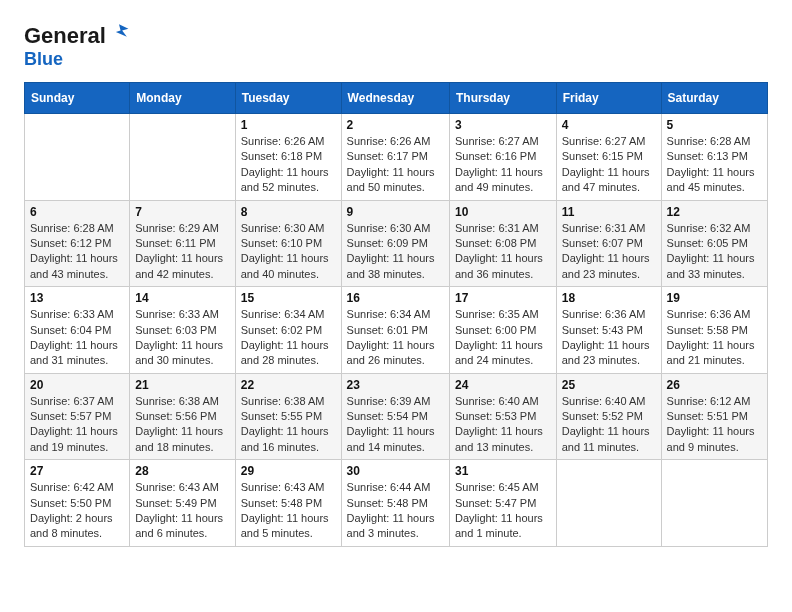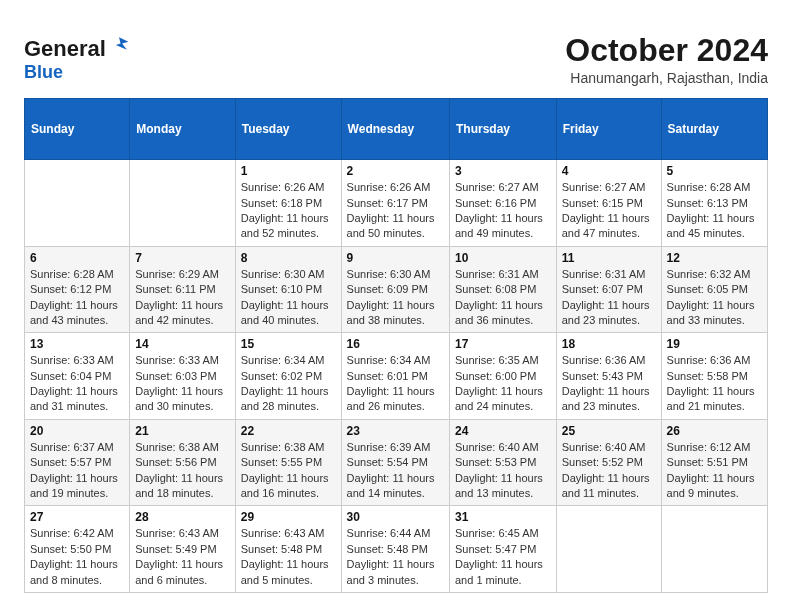--- a/index.html
+++ b/index.html
@@ -12,23 +12,22 @@
     }
     .page {
       width: 792px;
       min-height: 612px;
       padding: 20px 24px 16px 24px;
       background: #fff;
     }
     .header {
       display: flex;
       justify-content: space-between;
-      align-items: flex-start;
+      align-items: flex-end;
       margin-bottom: 12px;
-      margin-top: 13px;
     }
     .logo {
       display: flex;
       align-items: flex-start;
     }
     .logo-icon {
       width: 22px;
       height: 22px;
       margin-left: 2px;
       margin-top: 1px;
@@ -49,21 +48,21 @@
     }
     .calendar {
       width: 100%;
       border-collapse: collapse;
       font-size: 10.5px;
     }
     .calendar th {
       background: #1565c0;
       color: #fff;
       text-align: left;
-      padding: 23px 6px;
+      padding: 8px 6px;
       font-size: 12px;
       font-weight: bold;
       border: 1px solid #1055a0;
     }
     .calendar td {
       border: 1px solid #ccc;
       vertical-align: top;
       padding: 4px 5px;
       width: 113px;
       min-height: 70px;
@@ -91,24 +90,20 @@
 <div class="page">
   <div class="header">
     <div class="logo">
       <div>
         <span style="font-size:22px;font-weight:bold;color:#1a1a1a;">General</span><svg class="logo-icon" viewBox="0 0 28 28" xmlns="http://www.w3.org/2000/svg">
             <polygon points="14,4 26,10 18,12 24,20 10,14 16,12" fill="#1565c0"></polygon>
           </svg>
         <br>
         <span style="font-size:18px;font-weight:bold;color:#1565c0;">Blue</span>
       </div>
-    </div>
-    <div class="title-block">
-      <div class="month-title">October 2024</div>
-      <div class="location">Hanumangarh, Rajasthan, India</div>
     </div>
   </div>
 
   <table class="calendar">
     <thead>
       <tr>
         <th>Sunday</th>
         <th>Monday</th>
         <th>Tuesday</th>
         <th>Wednesday</th>
@@ -228,21 +223,21 @@
             <div class="day-info"><span>Sunrise: 6:40 AM</span><br><span>Sunset: 5:52 PM</span><br><span>Daylight: 11 hours and 11 minutes.</span></div>
           </td>
           <td>
             <div class="day-number">26</div>
             <div class="day-info"><span>Sunrise: 6:12 AM</span><br><span>Sunset: 5:51 PM</span><br><span>Daylight: 11 hours and 9 minutes.</span></div>
           </td>
         </tr>
         <tr>
           <td>
             <div class="day-number">27</div>
-            <div class="day-info"><span>Sunrise: 6:42 AM</span><br><span>Sunset: 5:50 PM</span><br><span>Daylight: 11 hours and 8 minutes.</span></div>
+            <div class="day-info"><span>Sunrise: 6:42 AM</span><br><span>Sunset: 5:50 PM</span><br><span>Daylight: 2 hours and 8 minutes.</span></div>
           </td>
           <td>
             <div class="day-number">28</div>
             <div class="day-info"><span>Sunrise: 6:43 AM</span><br><span>Sunset: 5:49 PM</span><br><span>Daylight: 11 hours and 6 minutes.</span></div>
           </td>
           <td>
             <div class="day-number">29</div>
             <div class="day-info"><span>Sunrise: 6:43 AM</span><br><span>Sunset: 5:48 PM</span><br><span>Daylight: 11 hours and 5 minutes.</span></div>
           </td>
           <td>

